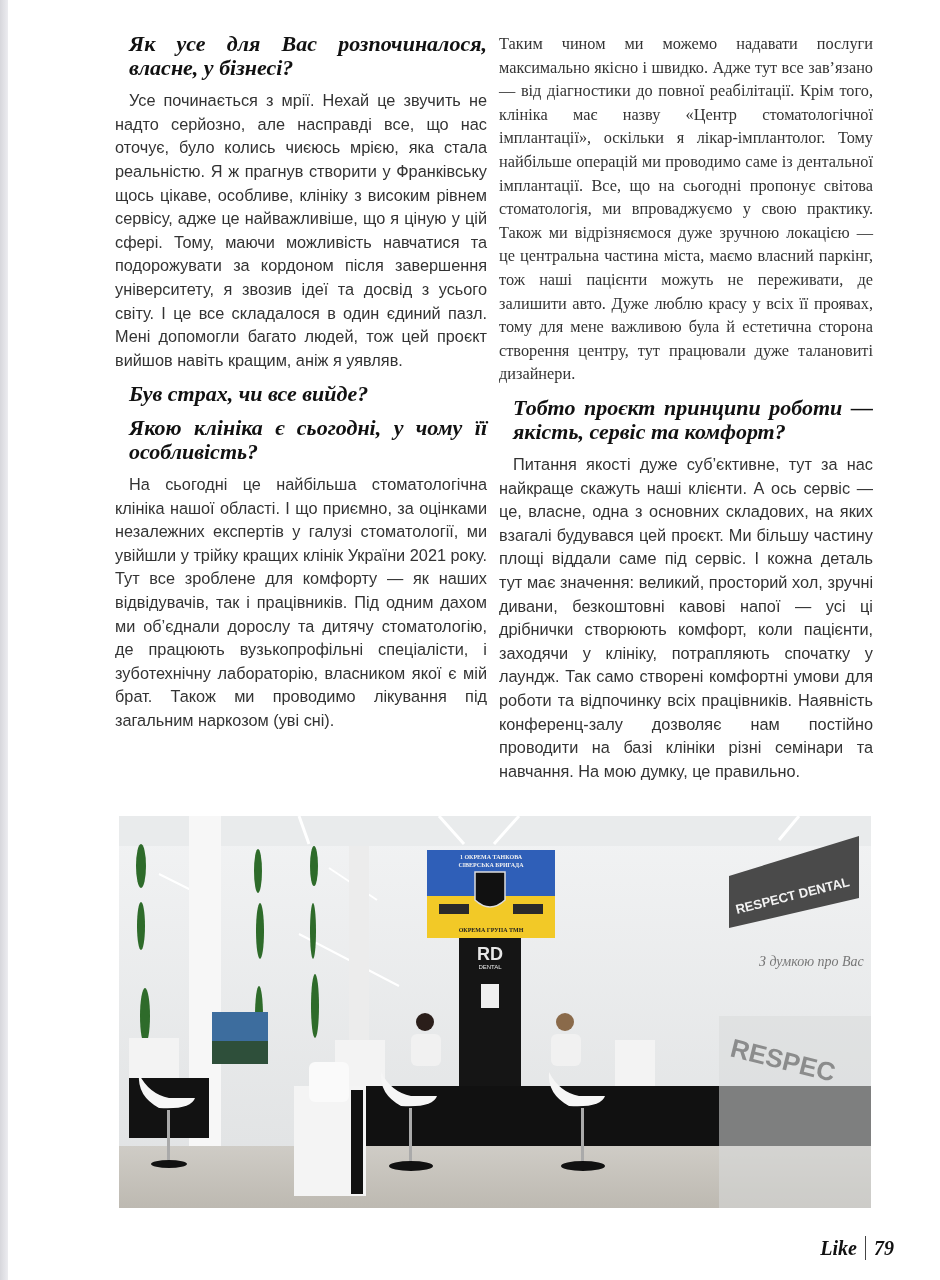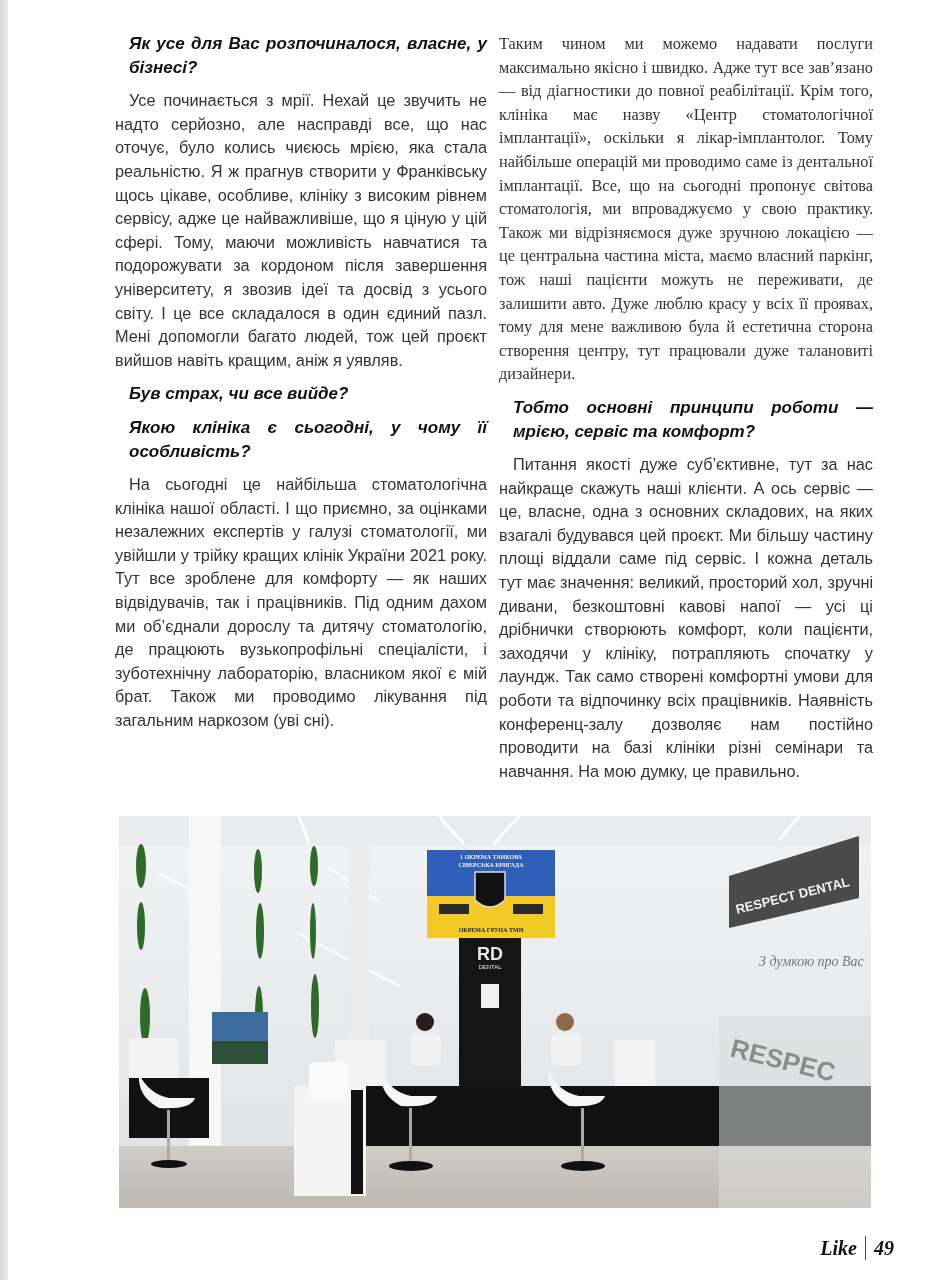--- a/index.html
+++ b/index.html
@@ -15,21 +15,22 @@
   }
   .col {
     position: absolute; top: 32px; width: 372px;
     font-size: 16.3px; line-height: 23.6px;
   }
   .col.left { left: 115px; }
   .col.right { left: 499px; width: 374px; }
   .q {
     font-weight: bold; font-style: italic; color: #111;
     text-align: justify; margin: 0 0 10px 0; padding-left: 14px;
-    font-size: 17px;
+    font-size: 22px;
+    font-family: Liberation Serif, serif;
   }
   .a {
     margin: 0 0 10px 0; text-align: justify; text-indent: 14px;
     color: #333;
   }
   .a.cont { text-indent: 0; font-family: Liberation Serif, serif; }
   .photo {
     position: absolute; left: 119px; top: 816px; width: 752px; height: 392px;
     overflow: hidden; background: #e6e8ea;
   }
@@ -48,21 +49,21 @@
 <div class="col left">
   <p class="q">Як усе для Вас розпочиналося, власне, у бізнесі?</p>
   <p class="a">Усе починається з мрії. Нехай це звучить не надто серйозно, але насправді все, що нас оточує, було колись чиєюсь мрією, яка стала реальністю. Я ж прагнув створити у Франківську щось цікаве, особливе, клініку з високим рівнем сервісу, адже це найважливіше, що я ціную у цій сфері. Тому, маючи можливість навчатися та подорожувати за кордоном після завершення університету, я звозив ідеї та досвід з усього світу. І це все складалося в один єдиний пазл. Мені допомогли багато людей, тож цей проєкт вийшов навіть кращим, аніж я уявляв.</p>
   <p class="q">Був страх, чи все вийде?</p>
   <p class="q">Якою клініка є сьогодні, у чому її особливість?</p>
   <p class="a">На сьогодні це найбільша стоматологічна клініка нашої області. І що приємно, за оцінками незалежних експертів у галузі стоматології, ми увійшли у трійку кращих клінік України 2021 року. Тут все зроблене для комфорту — як наших відвідувачів, так і працівників. Під одним дахом ми об’єднали дорослу та дитячу стоматологію, де працюють вузькопрофільні спеціалісти, і зуботехнічну лабораторію, власником якої є мій брат. Також ми проводимо лікування під загальним наркозом (уві сні).</p>
 </div>
 
 <div class="col right">
   <p class="a cont">Таким чином ми можемо надавати послуги максимально якісно і швидко. Адже тут все зав’язано — від діагностики до повної реабілітації. Крім того, клініка має назву «Центр стоматологічної імплантації», оскільки я лікар-імплантолог. Тому найбільше операцій ми проводимо саме із дентальної імплантації. Все, що на сьогодні пропонує світова стоматологія, ми впроваджуємо у свою практику. Також ми відрізняємося дуже зручною локацією — це центральна частина міста, маємо власний паркінг, тож наші пацієнти можуть не переживати, де залишити авто. Дуже люблю красу у всіх її проявах, тому для мене важливою була й естетична сторона створення центру, тут працювали дуже талановиті дизайнери.</p>
-  <p class="q">Тобто основні принципи роботи — мрією, сервіс та комфорт?</p>
+  <p class="q">Тобто проєкт принципи роботи — якість, сервіс та комфорт?</p>
   <p class="a">Питання якості дуже суб’єктивне, тут за нас найкраще скажуть наші клієнти. А ось сервіс — це, власне, одна з основних складових, на яких взагалі будувався цей проєкт. Ми більшу частину площі віддали саме під сервіс. І кожна деталь тут має значення: великий, просторий хол, зручні дивани, безкоштовні кавові напої — усі ці дрібнички створюють комфорт, коли пацієнти, заходячи у клініку, потрапляють спочатку у лаундж. Так само створені комфортні умови для роботи та відпочинку всіх працівників. Наявність конференц-залу дозволяє нам постійно проводити на базі клініки різні семінари та навчання. На мою думку, це правильно.</p>
 </div>
 
 <div class="photo">
   <svg width="752" height="392" viewBox="0 0 752 392" xmlns="http://www.w3.org/2000/svg">
     <defs>
       <linearGradient id="wall" x1="0" y1="0" x2="0" y2="1">
         <stop offset="0" stop-color="#f2f3f4"></stop>
         <stop offset="1" stop-color="#dfe1e2"></stop>
       </linearGradient>
@@ -149,14 +150,14 @@
     </g>
     <text x="640" y="150" font-size="14" fill="#777" font-style="italic" font-family="Liberation Serif, serif">З думкою про Вас</text>
     <rect x="600" y="200" width="152" height="192" fill="#d9dadb" opacity="0.55"></rect>
     <text x="610" y="240" font-size="26" fill="#555" opacity="0.6" font-family="Liberation Sans, sans-serif" font-weight="bold" transform="rotate(14 610 240)">RESPEC</text>
   </svg>
 </div>
 
 <div class="footer">
   <span>Like</span>
   <span class="sep"></span>
-  <span>49</span>
+  <span>79</span>
 </div>
 
 </body></html>

